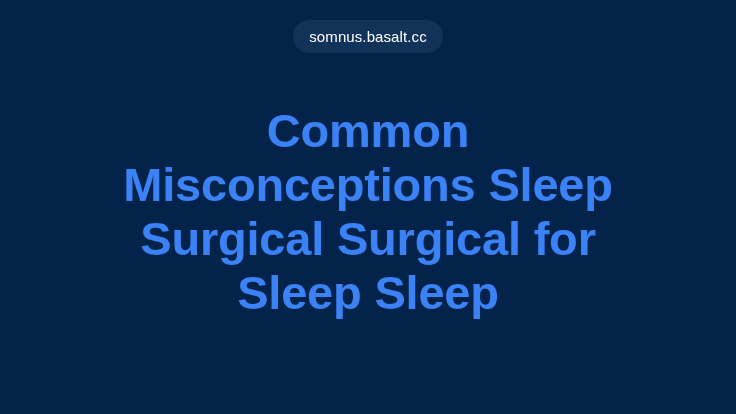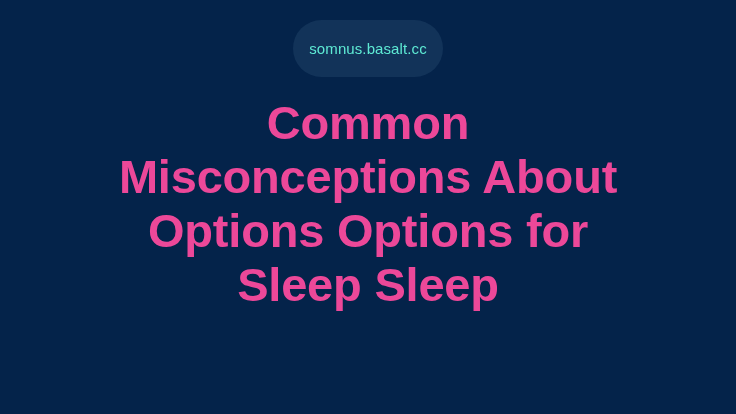--- a/index.html
+++ b/index.html
@@ -31,46 +31,46 @@
     width: 736px;
     display: flex;
     justify-content: center;
     align-items: flex-start;
   }
   .site-badge {
     display: inline-flex;
     align-items: center;
     justify-content: center;
     height: 33px;
-    padding: 12px 16px;
+    padding: 0 16px;
     border-radius: 999px;
     background: #123359;
-    color: #5eead4;
+    color: #ffffff;
     font-size: 15px;
     letter-spacing: 0.1px;
     line-height: 1;
     white-space: nowrap;
     text-align: center;
   }
 
   
   .hero {
     position: absolute;
     top: 96px;
     left: 0;
     width: 736px;
     display: flex;
     flex-direction: column;
     align-items: center;
   }
   .hero-title {
-    margin: 0;
+    margin: 8px;
     width: 640px;
     text-align: center;
-    color: #ec4899;
+    color: #3b82f6;
     font-size: 47px;
     line-height: 54px;
     font-weight: 700;
     letter-spacing: -0.2px;
   }
   .hero-title .tline {
     display: block;
   }
 </style>
 </head>
@@ -78,19 +78,19 @@
 
 <div class="page">
 
   <div class="badge-row">
     <div class="site-badge">somnus.basalt.cc</div>
   </div>
 
   <div class="hero">
     <h1 class="hero-title">
       <span class="tline">Common</span>
-      <span class="tline">Misconceptions About</span>
-      <span class="tline">Options Options for</span>
+      <span class="tline">Misconceptions Sleep</span>
+      <span class="tline">Surgical Surgical for</span>
       <span class="tline">Sleep Sleep</span>
     </h1>
   </div>
 
 </div>
 
 </body></html>

